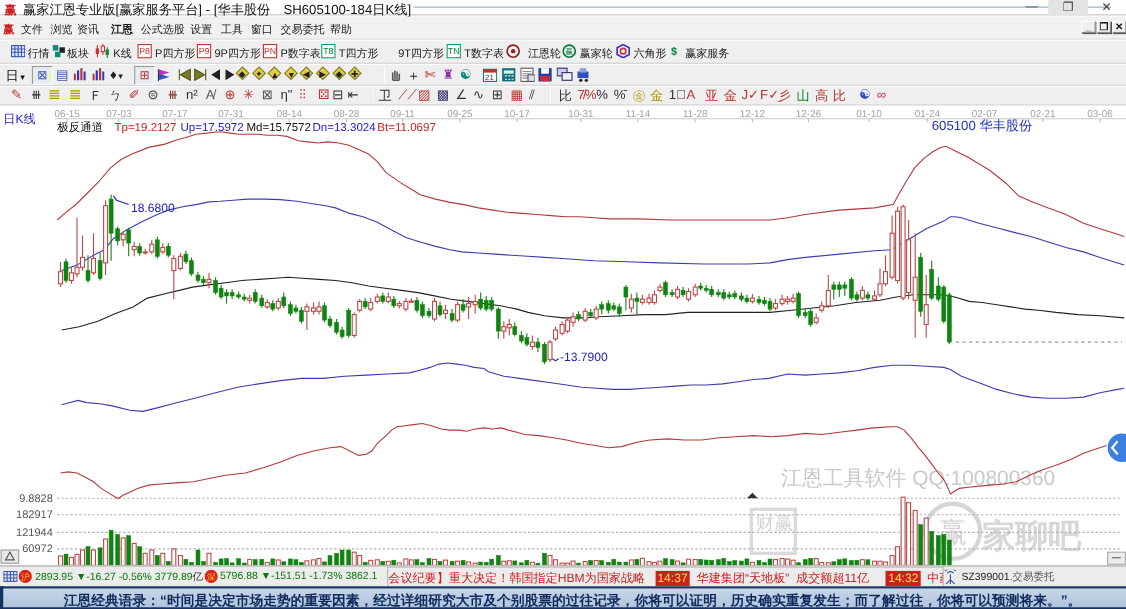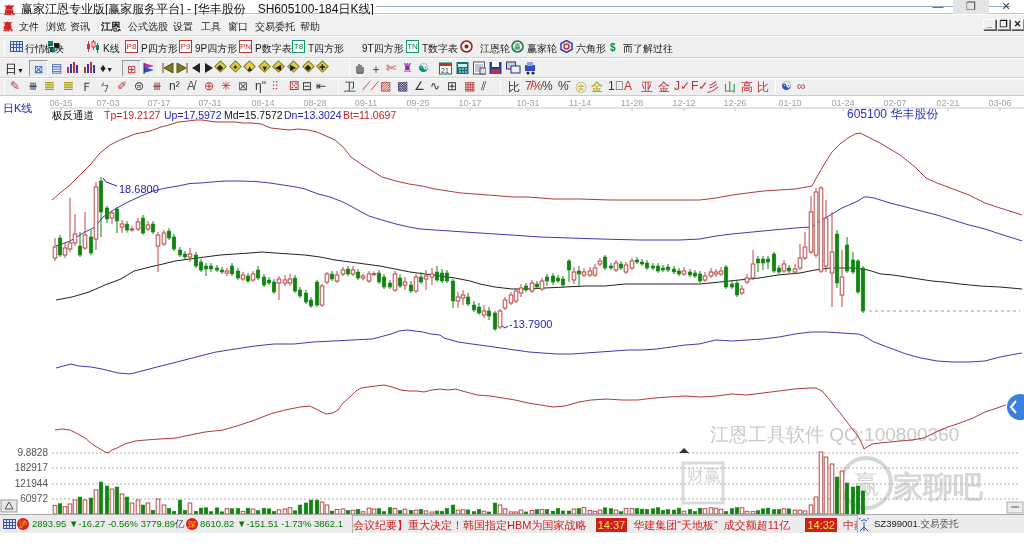--- a/index.html
+++ b/index.html
@@ -61,21 +61,21 @@
 <svg width="13" height="13" style="position:absolute;top:3px;left:10px;">
         <rect x="0.5" y="1.5" width="12" height="10" fill="#dfe8ff" stroke="#3a56b0"></rect>
         <path d="M0 4.5h13M0 7.5h13M3.5 1v11M6.5 1v11M9.5 1v11" stroke="#3a56b0" stroke-width="1"></path>
       </svg>
 <span class="t1" style="left:25px;">行情</span>
 <svg width="14" height="13" style="position:absolute;top:3px;left:47px;">
         <rect x="1" y="1" width="5" height="5" fill="#0a8a78"></rect>
         <rect x="7" y="3" width="5" height="5" fill="#222"></rect>
         <rect x="3" y="7" width="5" height="5" fill="#0a8a78"></rect>
       </svg>
-<span class="t1" style="left:44px;">板块</span>
+<span class="t1" style="left:61px;">板块</span>
 <svg width="14" height="13" style="position:absolute;top:3px;left:86px;">
         <line x1="2.5" y1="1" x2="2.5" y2="12" stroke="#c33"></line>
         <rect x="1" y="4" width="3" height="5" fill="#c33"></rect>
         <line x1="7.5" y1="0" x2="7.5" y2="10" stroke="#c33"></line>
         <rect x="6" y="2" width="3" height="5" fill="#fff" stroke="#c33"></rect>
         <line x1="11.5" y1="3" x2="11.5" y2="13" stroke="#183"></line>
         <rect x="10" y="5" width="3" height="5" fill="#183"></rect>
       </svg>
 <span class="t1" style="left:103px;">K线</span>
 <div class="pbox" style="left:125px;">P8</div>
@@ -99,21 +99,21 @@
         <circle cx="6.5" cy="6.5" r="5.5" fill="none" stroke="#0a7a3a" stroke-width="1.5"></circle>
         <text x="3" y="9" font-size="7" fill="#0a7a3a">赢</text>
       </svg>
 <span class="t1" style="left:527px;">赢家轮</span>
 <svg width="13" height="13" style="position:absolute;top:3px;left:560px;">
         <polygon points="6.5,0.5 12,3.5 12,9.5 6.5,12.5 1,9.5 1,3.5" fill="none" stroke="#3535c0" stroke-width="1.5"></polygon>
         <circle cx="6.5" cy="6.5" r="2.5" fill="none" stroke="#c03535" stroke-width="1.5"></circle>
       </svg>
 <span class="t1" style="left:576px;">六角形</span>
 <span class="t1" style="left:610px;color:#0a8a3a;font-weight:bold;">$</span>
-<span class="t1" style="left:623px;">而了解过往</span>
+<span class="t1" style="left:623px;">赢家服务</span>
 </div>
 <div id="toolbar2" class="abs">
 <span class="ic" style="left:5px;color:#111;">日<span style="font-size:7px;">▼</span></span>
 <div class="sunk" style="left:29px;"><span style="color:#3a56b0;">⊠</span></div>
 <span class="ic" style="left:51px;color:#3a56b0;">▤</span>
 <svg width="11" height="13" style="position:absolute;top:2px;left:67px;">
         <rect x="0" y="6" width="2" height="6" fill="#b33"></rect>
         <rect x="3" y="3" width="2" height="9" fill="#33b"></rect>
         <rect x="6" y="1" width="2" height="11" fill="#b33"></rect>
         <rect x="9" y="4" width="2" height="8" fill="#33b"></rect>
@@ -806,19 +806,22 @@
       </svg>
 <svg width="12" height="12" style="position:absolute;top:3px;left:17px;">
         <circle cx="6" cy="6" r="6" fill="#d82020"></circle>
         <text x="2" y="9" font-size="8" fill="#ffd700">沪</text>
       </svg>
 <span class="sb" style="left:32px;color:#0a7a0a;">2893.95 ▼-16.27 -0.56% 3779.89<span style="color:#333;">亿</span></span>
 <svg width="12" height="12" style="position:absolute;top:3px;left:186px;">
         <circle cx="6" cy="6" r="6" fill="#d82020"></circle>
         <text x="2" y="9" font-size="8" fill="#ffd700">深</text>
       </svg>
-<span class="sb" style="left:200px;color:#0a7a0a;">8610.82 ▼-151.51 -1.73% 3862.1</span>
+<span class="sb" style="left:200px;color:#0a7a0a;">5796.88 ▼-151.51 -1.73% 3862.1</span>
 <div id="ticker">会议纪要】重大决定！韩国指定HBM为国家战略&nbsp;&nbsp; <span class="tag">14:37</span>&nbsp; 华建集团“天地板”&nbsp; 成交额超11亿&nbsp;&nbsp;&nbsp;&nbsp; <span class="tag">14:32</span>&nbsp; 中药板块震荡</div>
 <svg width="12" height="13" style="position:absolute;top:3px;left:858px;">
         <path d="M6 4 v9 M2 13 l4 -4 l4 4 M1 1 a7 7 0 0 1 10 0 M3 3 a4.5 4.5 0 0 1 6 0" fill="none" stroke="#2a50b0"></path>
       </svg>
 <span class="sb" style="left:874px;color:#222;">SZ399001<span style="color:#555;">.交易委托</span></span>
 </div>
+<div id="quotebar" class="abs">
+      <div id="quotetext">江恩经典语录：“时间是决定市场走势的重要因素，经过详细研究大市及个别股票的过往记录，你将可以证明，历史确实重复发生；而了解过往，你将可以预测将来。”。</div>
+    </div>
 </div>
 </body></html>

